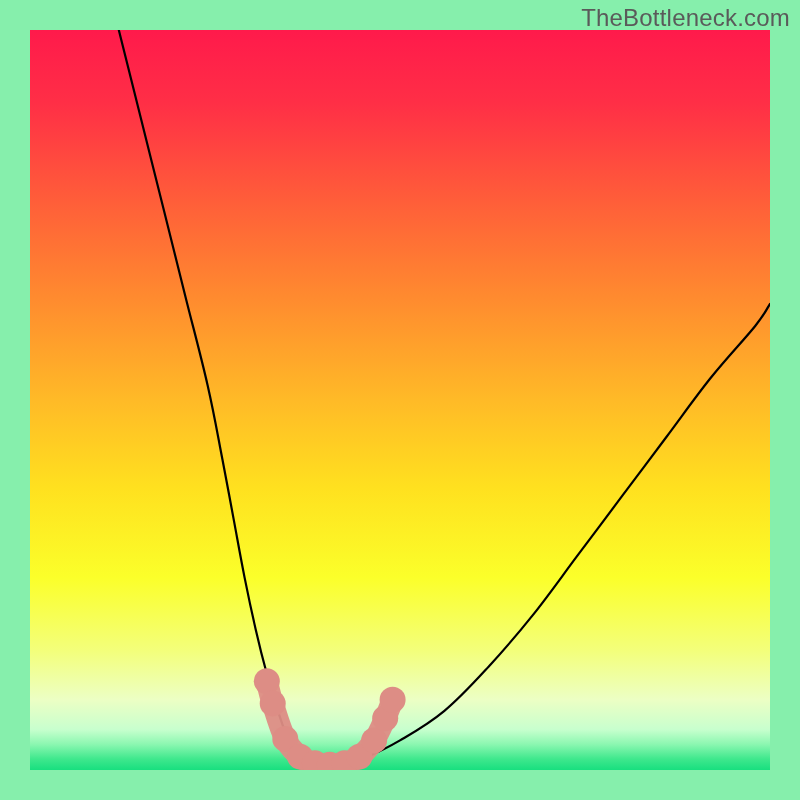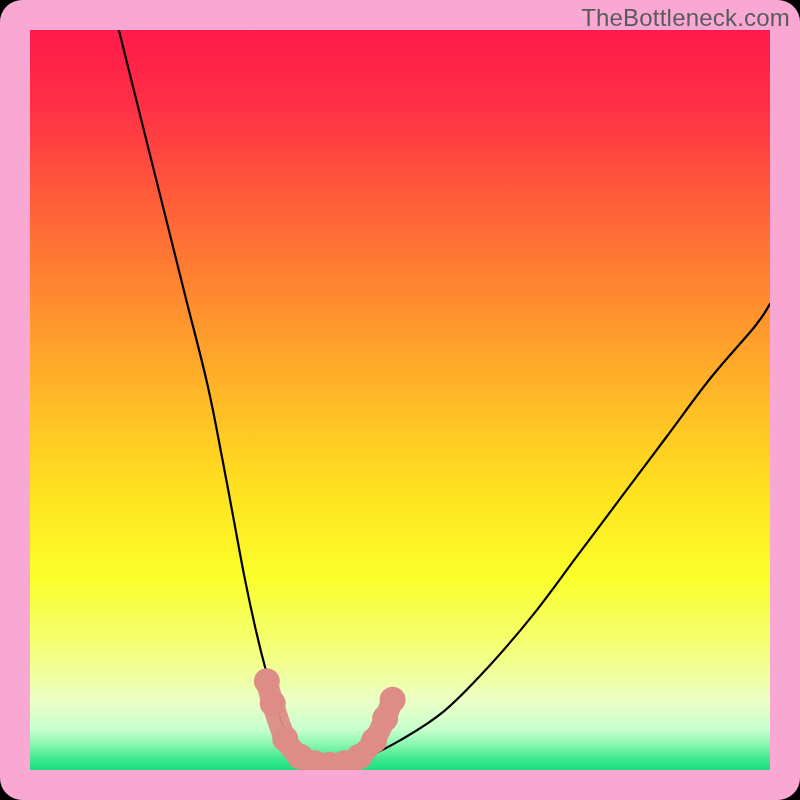--- a/index.html
+++ b/index.html
@@ -7,22 +7,21 @@
     padding: 0;
     width: 800px;
     height: 800px;
     overflow: hidden;
     background: #000;
     font-family: Arial, Helvetica, sans-serif;
   }
   .frame {
     position: absolute;
     inset: 0;
-    background: #f9a8d4;
-    border-radius: 22px;
+    background: #86efac;
   }
   .plot-area {
     position: absolute;
     left: 30px;
     top: 30px;
     width: 740px;
     height: 740px;
     overflow: hidden;
   }
   .gradient-bg {

